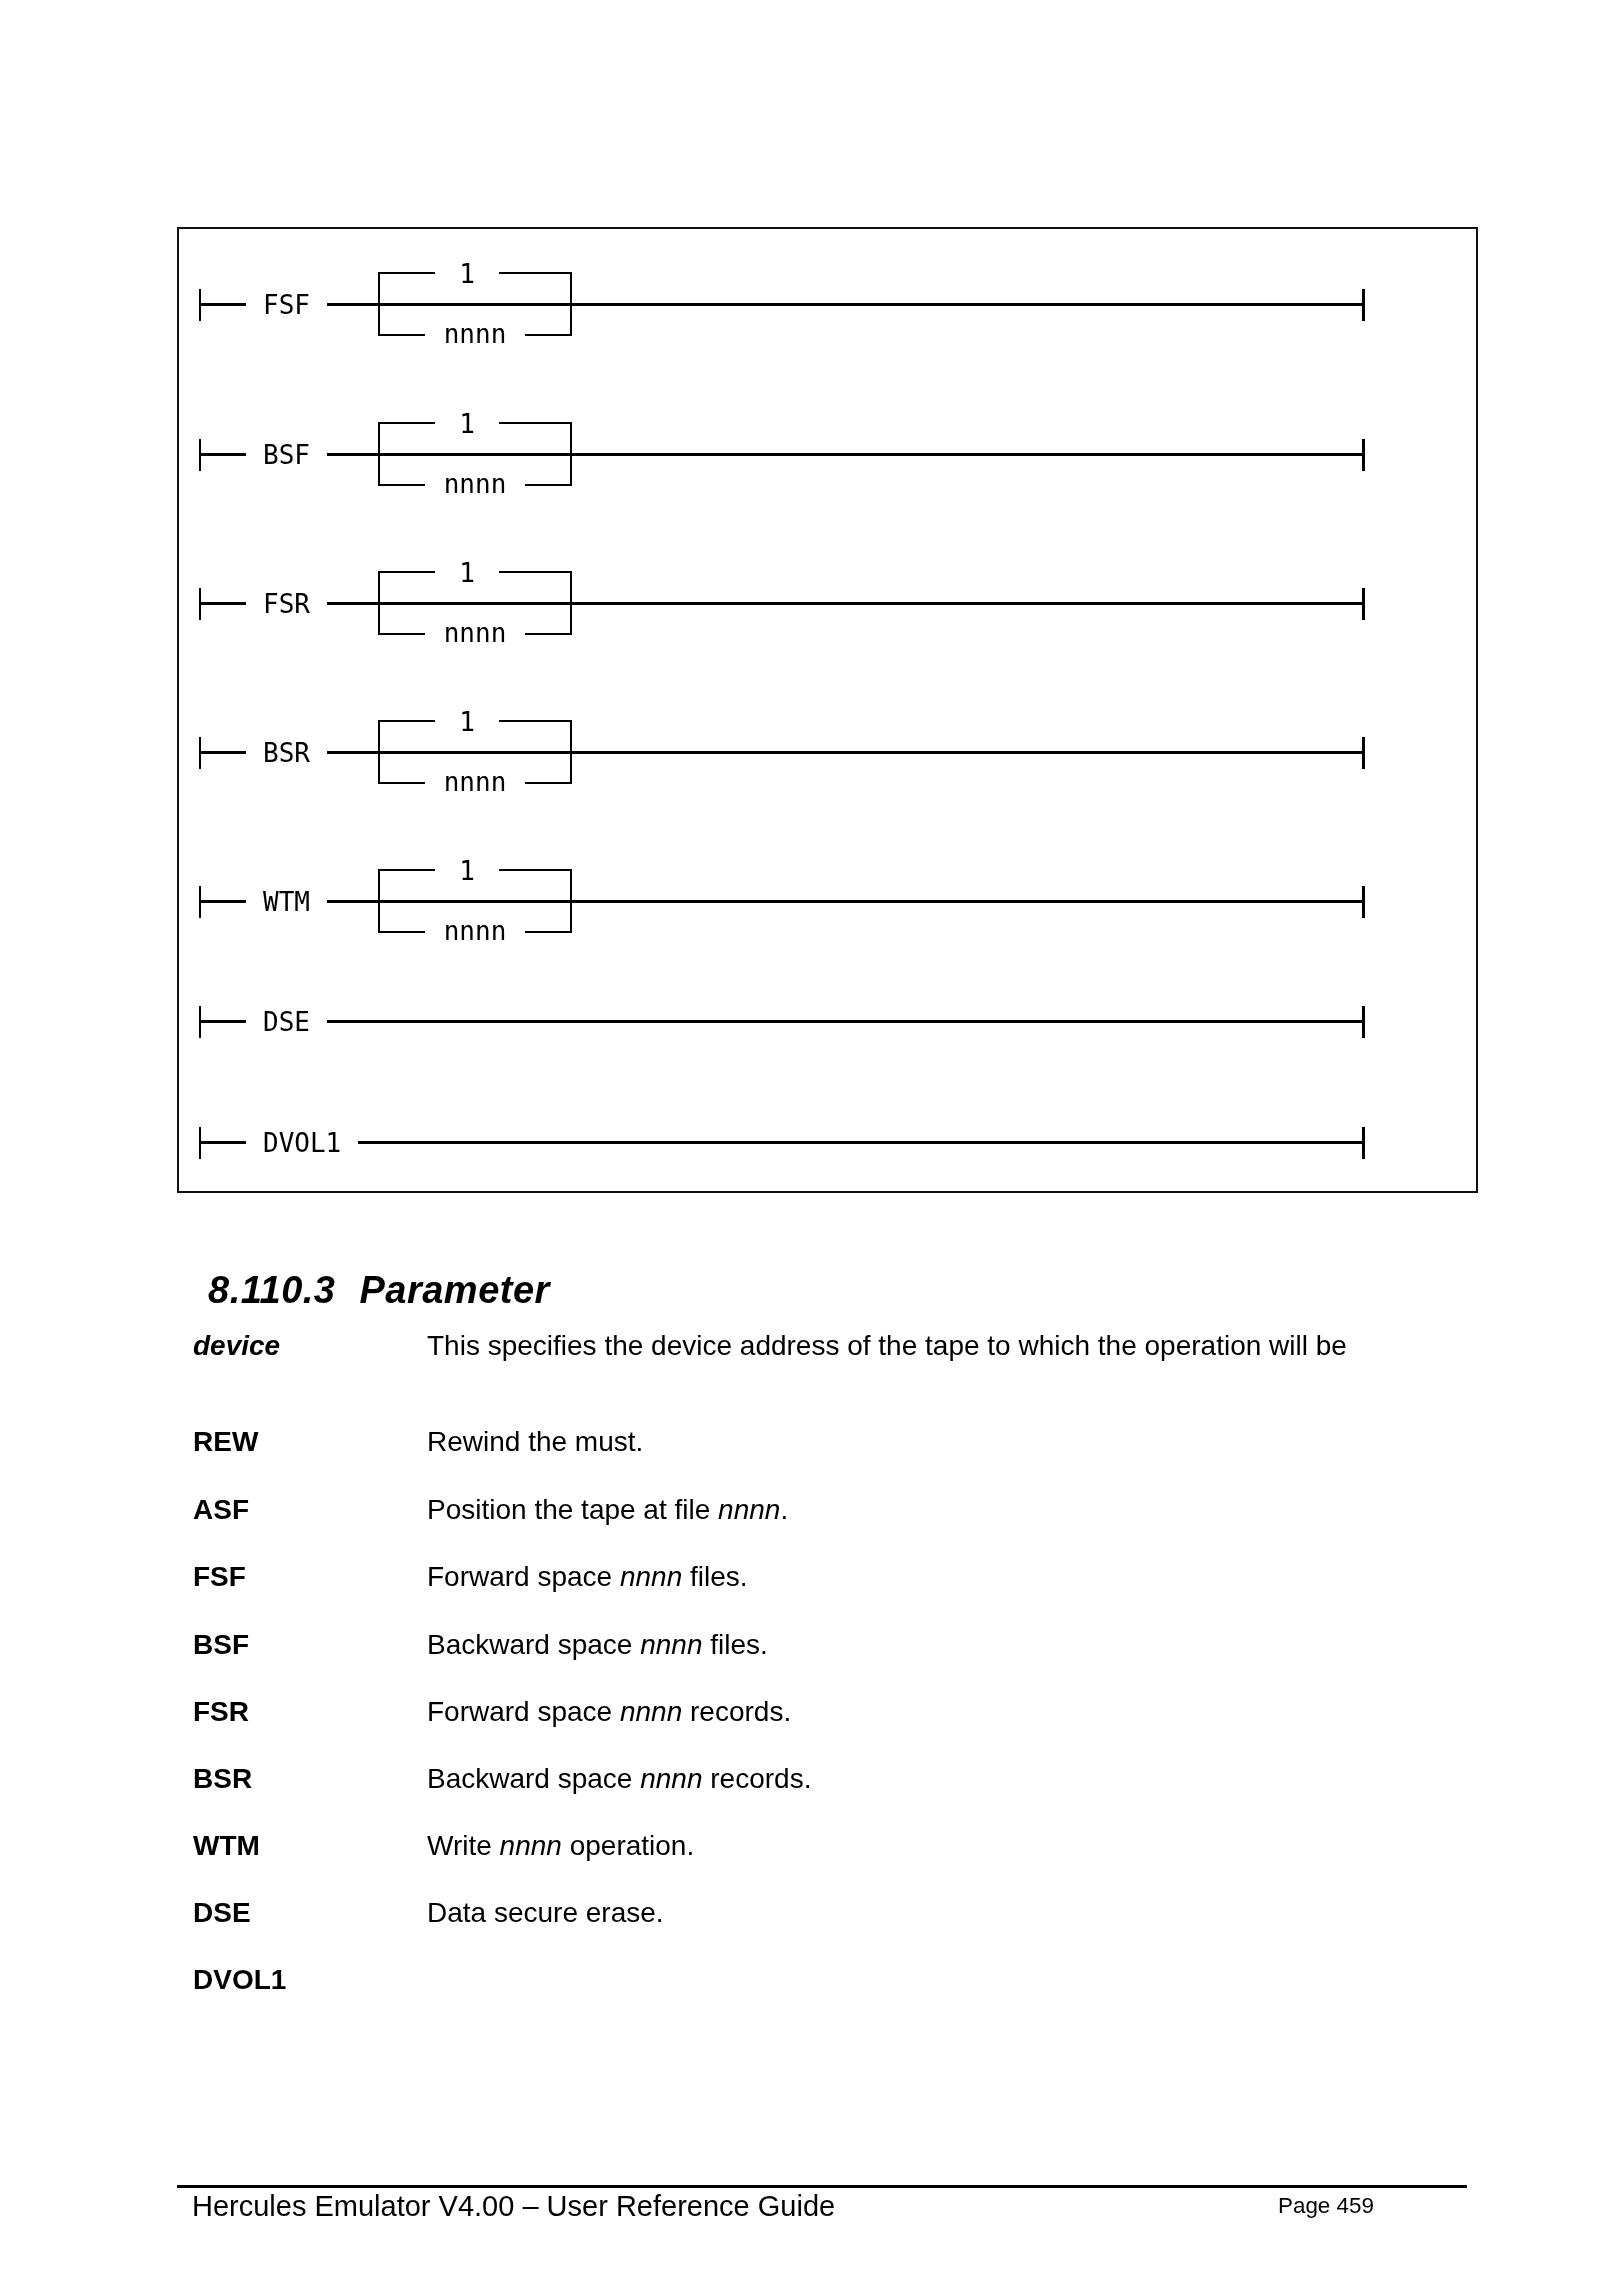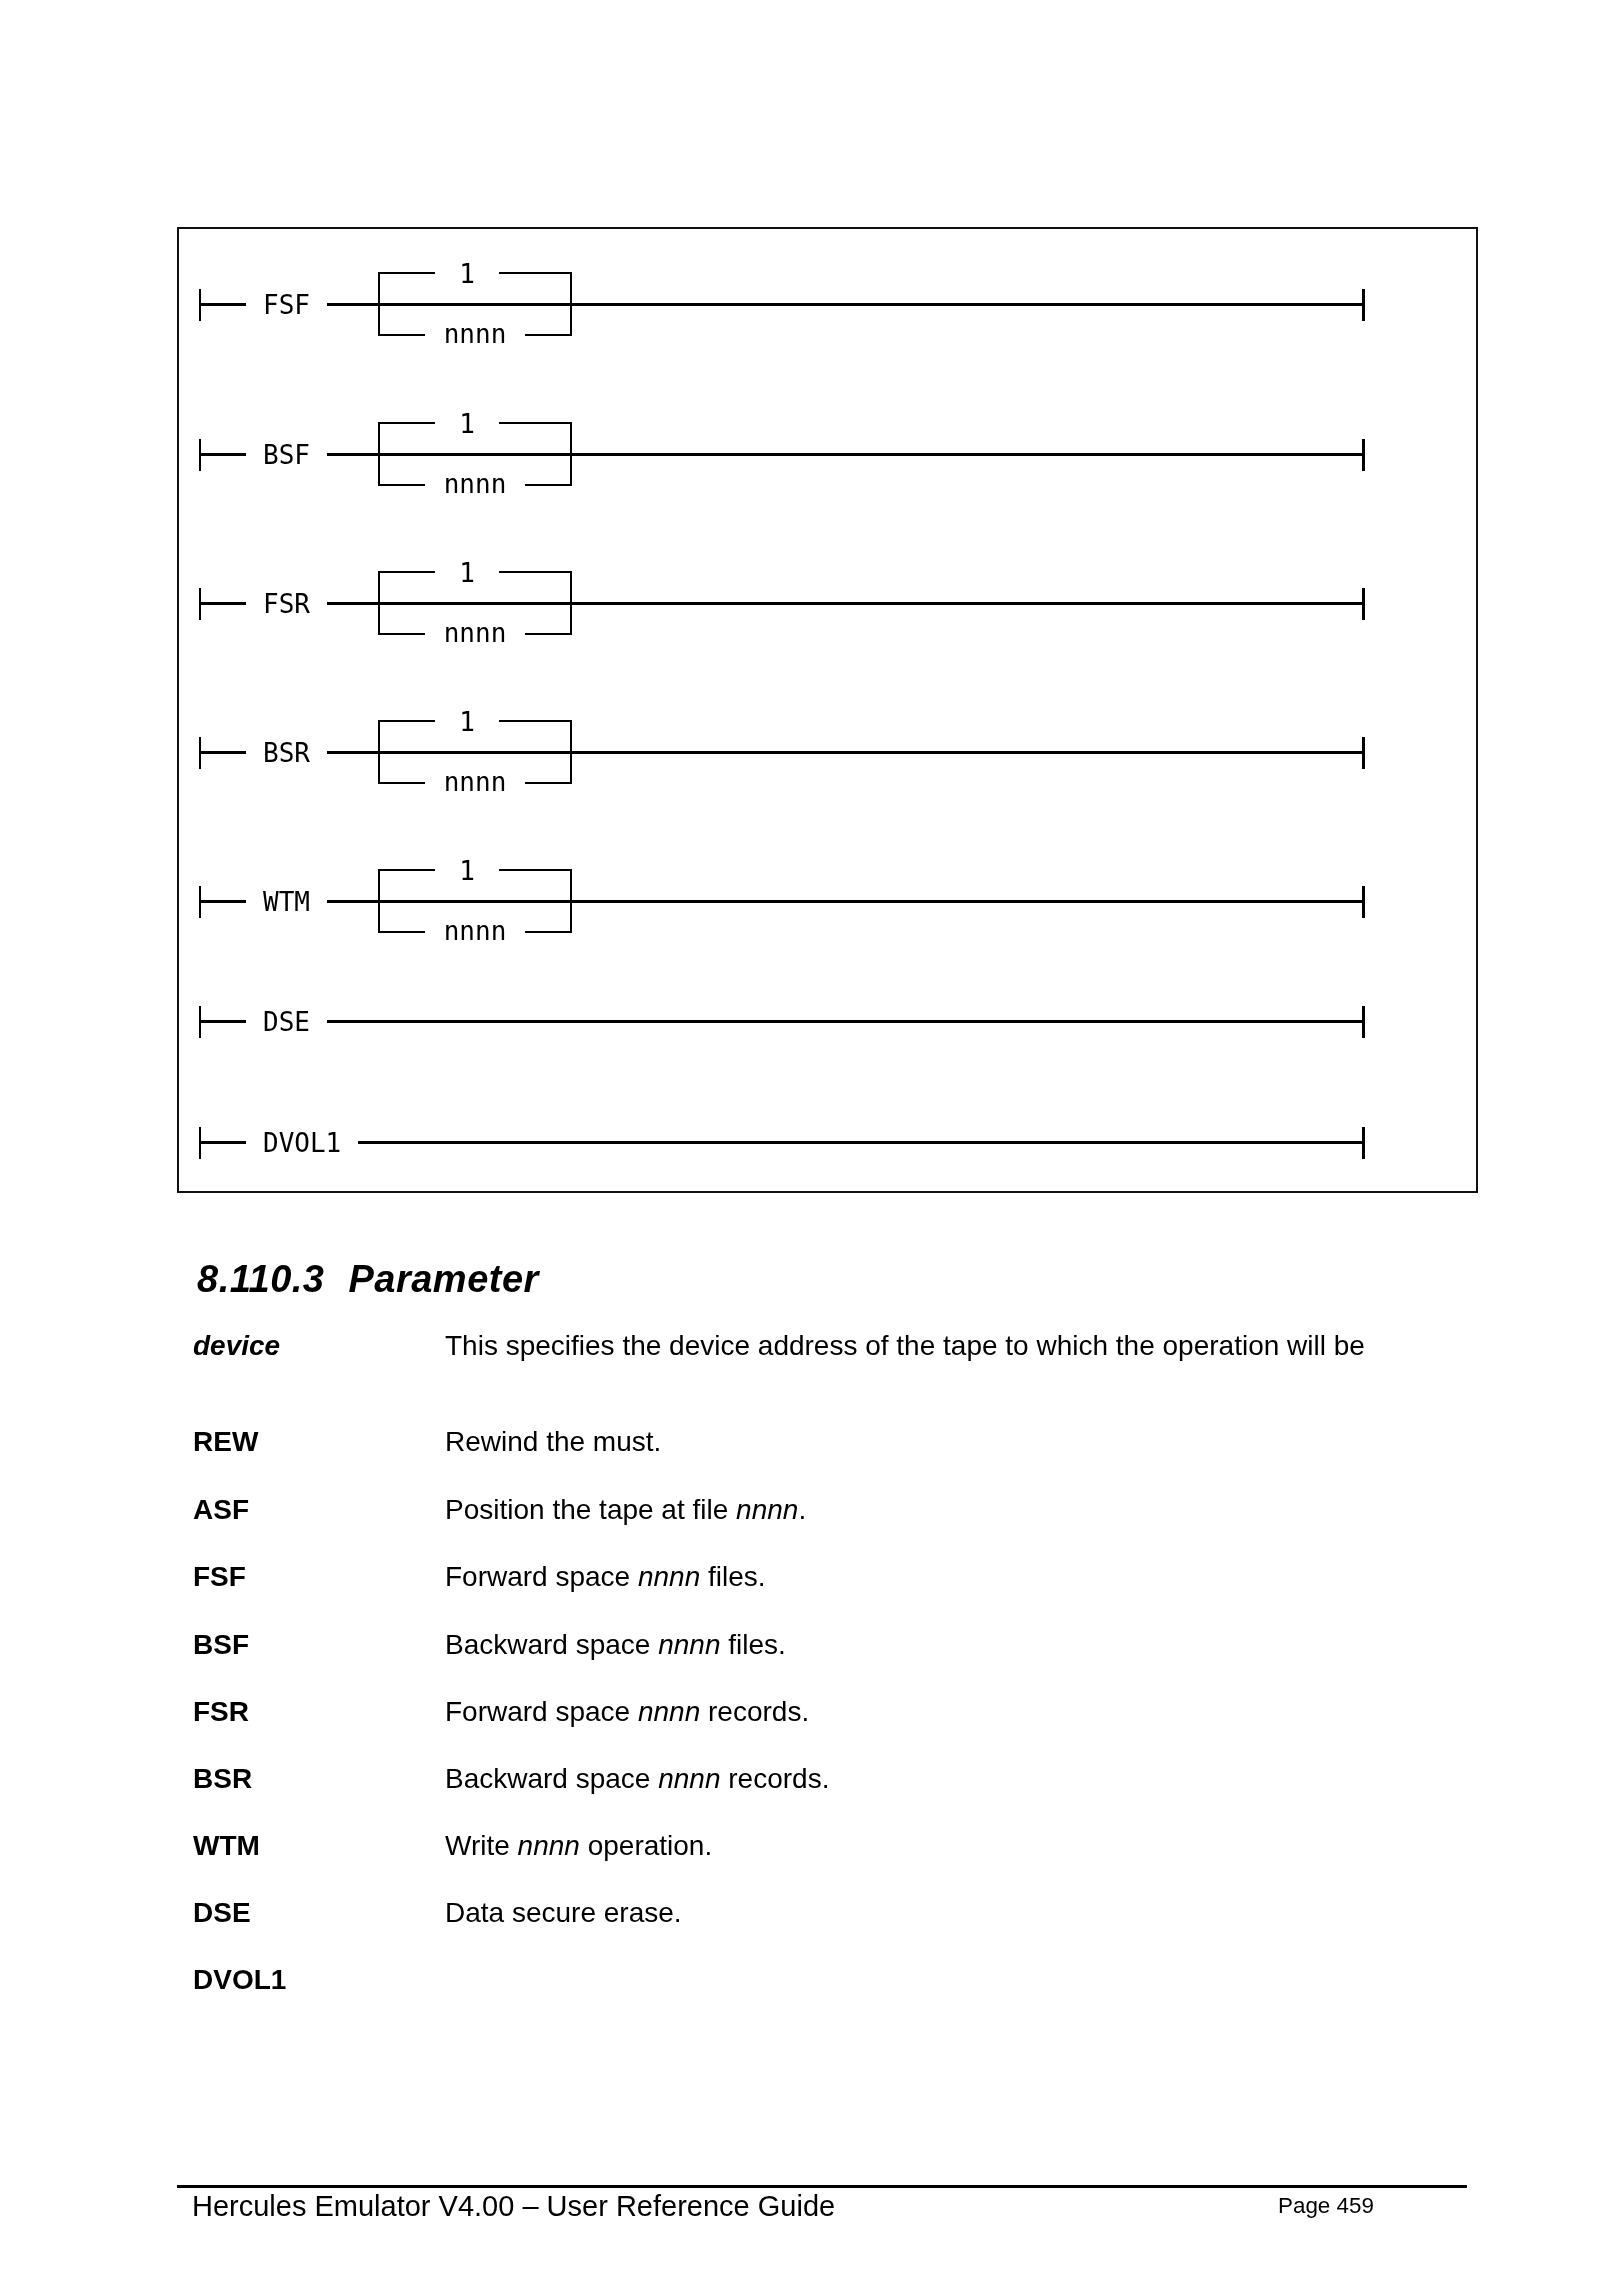--- a/index.html
+++ b/index.html
@@ -38,34 +38,34 @@
     position:absolute; width:194px; height:32px; line-height:32px;
     text-align:center; z-index:3;
     font-family:"DejaVu Sans Mono", monospace; font-size:26px;
   }
   .bl > span { background:#fff; display:inline-block; height:32px; }
   .bl.top > span    { padding:0 24px; }
   .bl.bottom > span { padding:0 18.6px; }
 
   
   .heading {
-    position:absolute; left:193px; top:1255px; margin:4px;
+    position:absolute; left:193px; top:1255px; margin:15px;
     font-size:38px; font-weight:bold; font-style:italic;
     line-height:1.1; letter-spacing:0.5px;
   }
   .heading .ttl { margin-left:24px; }
 
   
   .param-term {
     position:absolute; left:193px;
     font-size:28px; font-weight:bold; line-height:34px; white-space:pre;
   }
   .param-term.is-italic { font-style:italic; }
   .param-def {
-    position:absolute; left:445px; width:960px;
+    position:absolute; left:427px; width:960px;
     font-size:28px; line-height:34px;
   }
   .param-def .line { white-space:pre; }
   .param-def .it { font-style:italic; }
 
   
   .footer-rule { position:absolute; left:177px; top:2185px; width:1290px; height:2.8px; background:#000; }
   .footer-left  { position:absolute; left:192px;  top:2193px; font-size:29px; line-height:26px; }
   .footer-right { position:absolute; left:1278px; top:2193px; width:186px; font-size:22.4px; line-height:26px; }
 </style>

